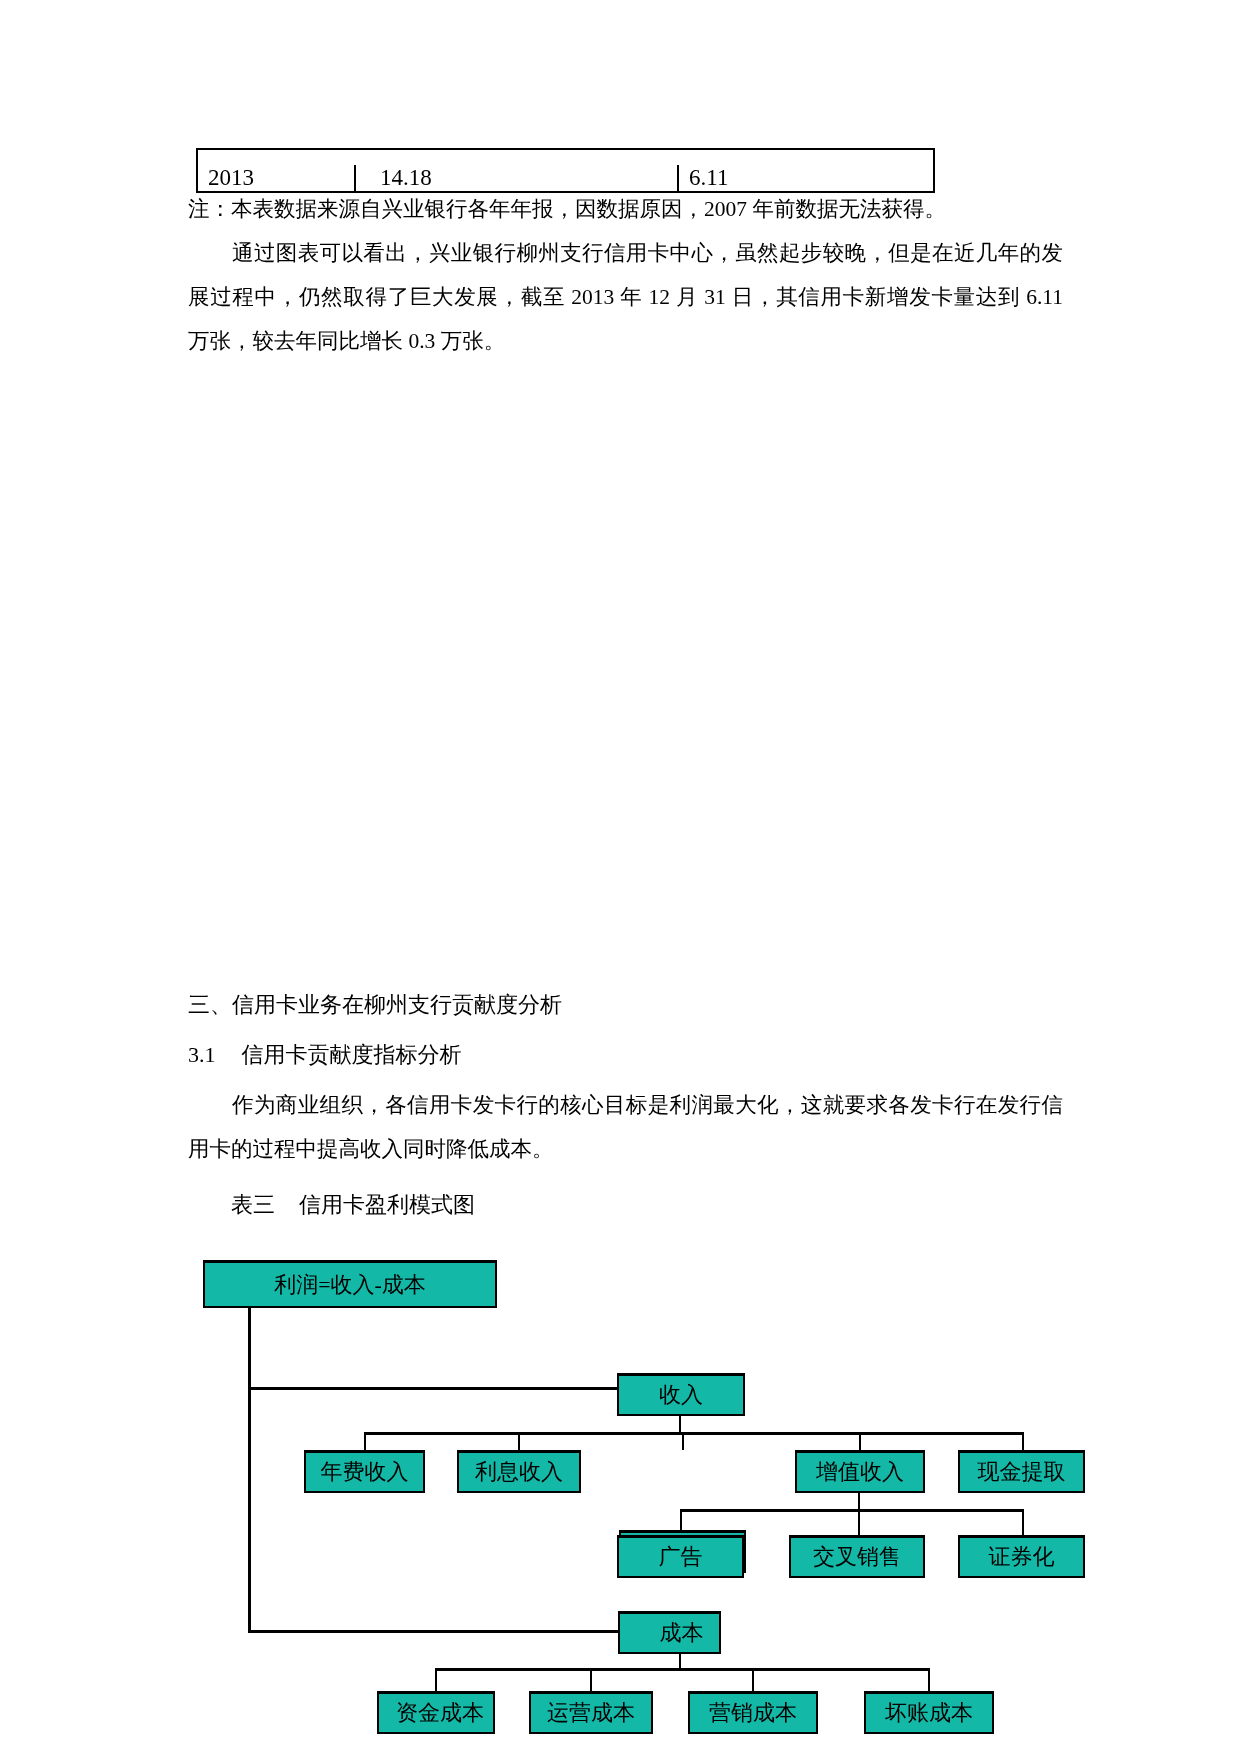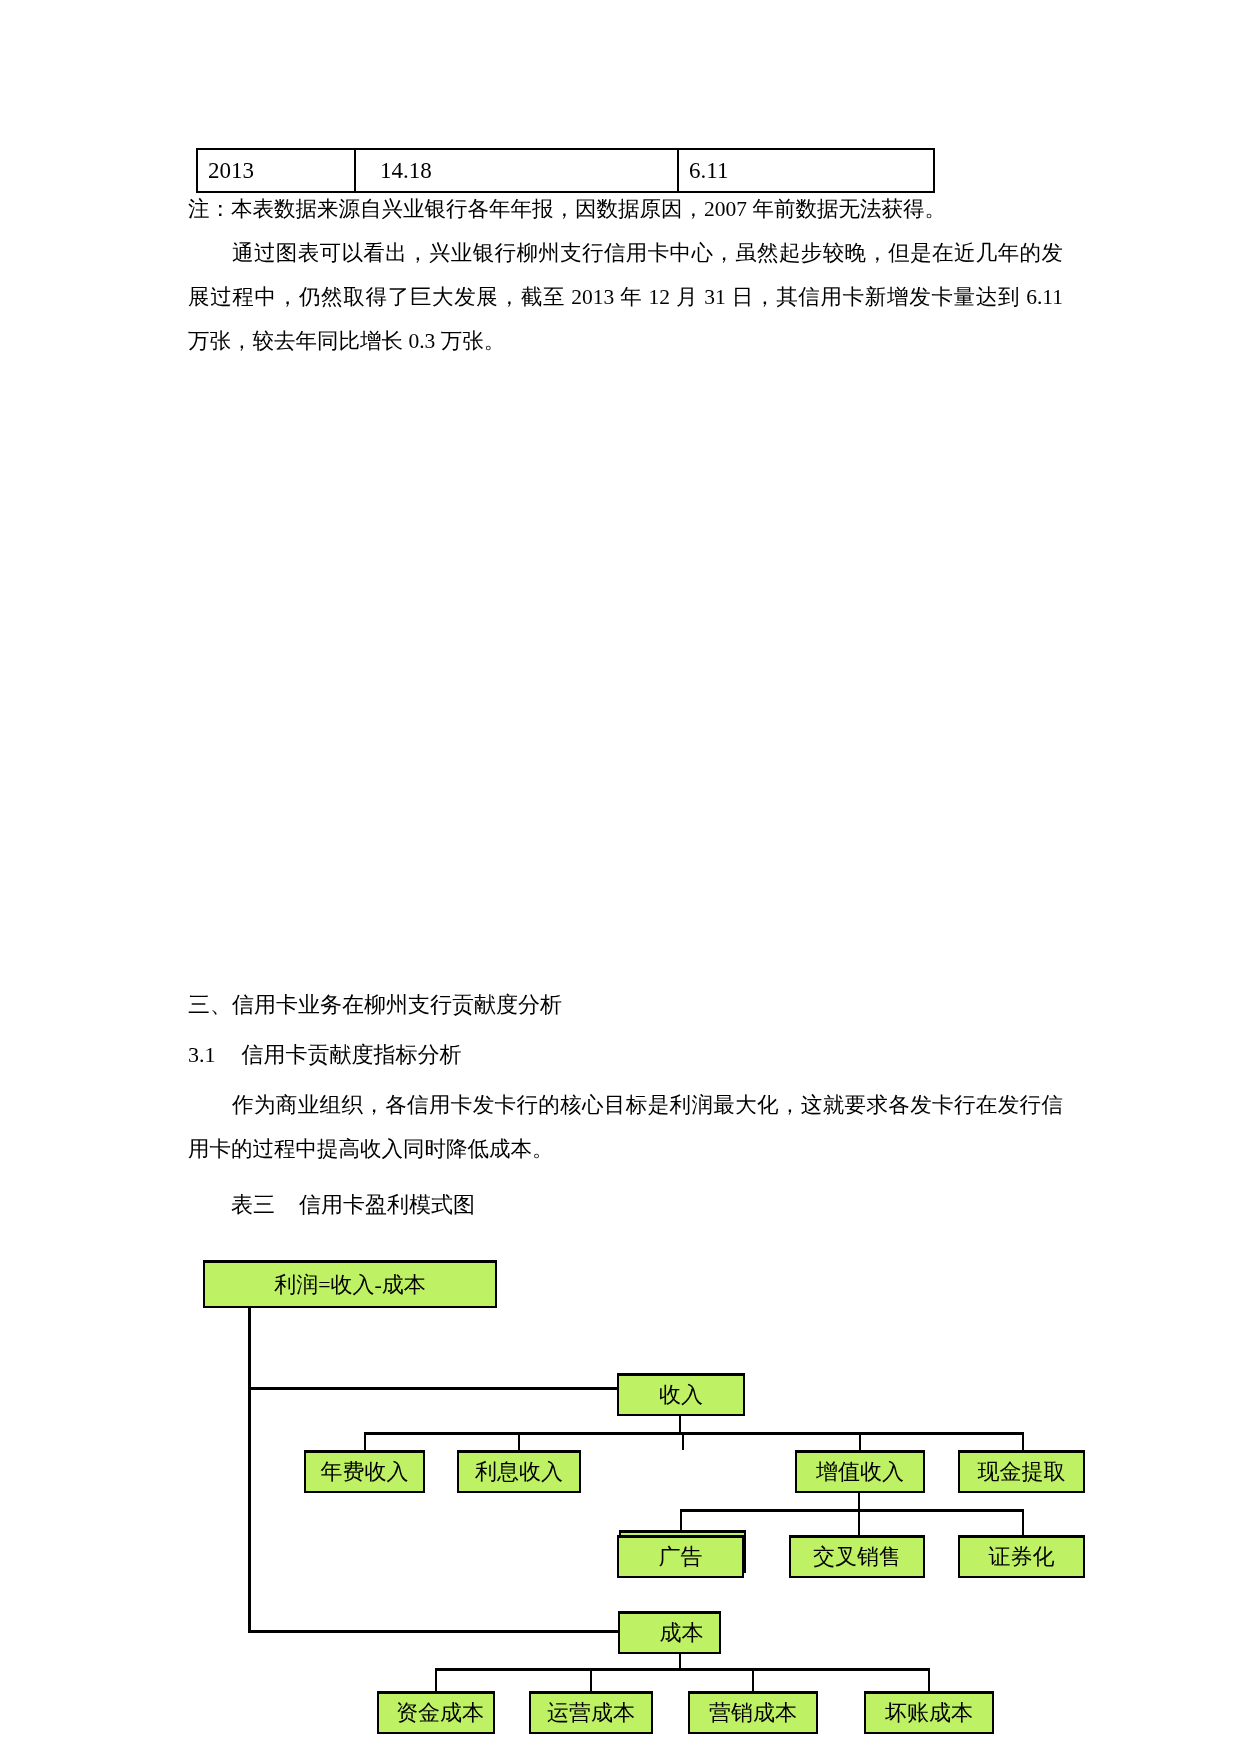--- a/index.html
+++ b/index.html
@@ -14,38 +14,38 @@
   
   .bodyline{
     position:absolute;left:188px;width:875px;
     font-size:21.5px;line-height:27px;white-space:normal;
   }
   .just{text-align:justify;text-align-last:justify;}
   .indent{padding-left:44px;width:831px;}
   
   .dtable{
     position:absolute;left:196px;top:148px;width:739px;height:45px;
-    border:2px solid #000;box-sizing:border-box;display:flex;
+    border:2px solid #000;box-sizing:border-box;display:flex;align-items:flex-end;
   }
   .dcell{
     box-sizing:border-box;display:flex;align-items:center;
     padding-left:10px;font-size:23px;
   }
   .c1{width:156px;}
   .c2{width:323px;border-left:2px solid #000;padding-left:24px;}
   .c3{flex:1;border-left:2px solid #000;}
   
   .heading{position:absolute;left:188px;font-size:22px;line-height:26px;}
   .hgroup{display:flex;}
   
   .dbox{
     position:absolute;box-sizing:border-box;
     border:2px solid #000;border-top-width:3px;
     display:flex;align-items:center;justify-content:center;
-    font-size:22px;background:#bef264;
+    font-size:22px;background:#14b8a6;
   }
   .hl,.vl{position:absolute;background:#000;}
 </style>
 </head>
 <body>
 
 <div class="page">
 
   <div class="dtable">
     <div class="dcell c1">2013</div>

